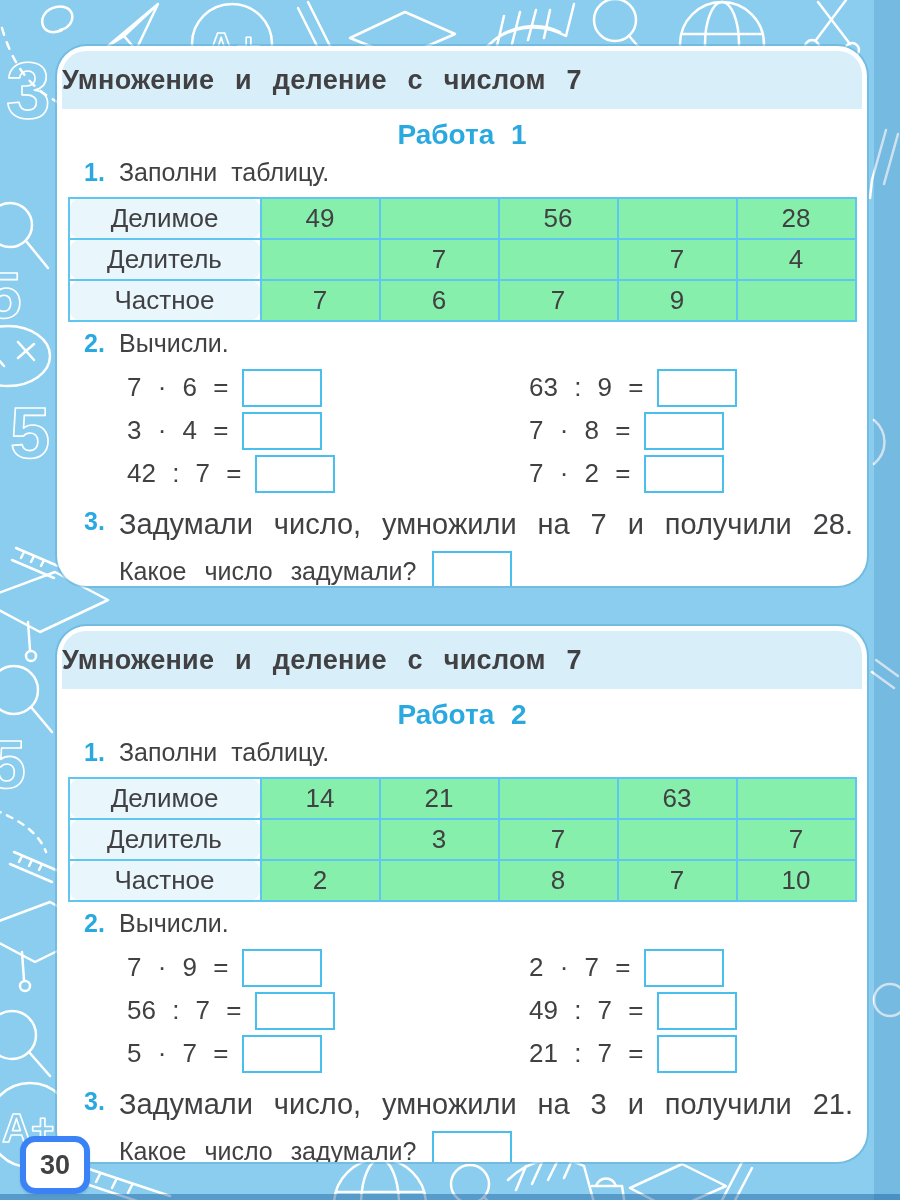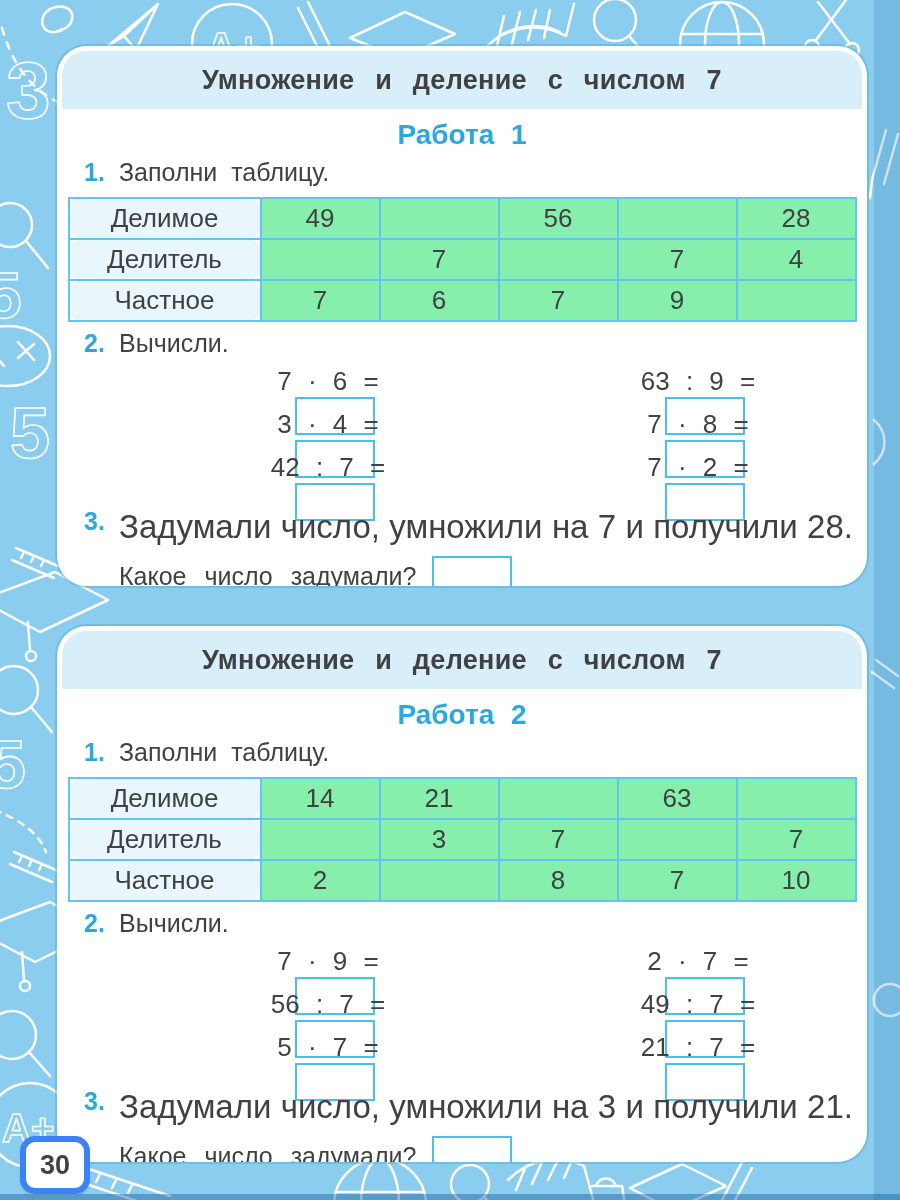--- a/index.html
+++ b/index.html
@@ -11,45 +11,45 @@
     background:rgba(25,110,175,.20);z-index:1;}
   .bottom-strip{position:absolute;left:0;bottom:0;width:900px;height:6px;
     background:rgba(25,95,160,.45);z-index:3;}
 
   .card{position:absolute;left:57px;width:810px;background:#ffffff;border-radius:30px;
     box-shadow:0 0 0 2px rgba(95,175,215,.55);z-index:2;overflow:hidden;box-sizing:border-box;
     padding-top:5px;}
   .card1{top:46px;height:540px;}
   .card2{top:626px;height:536px;}
   .card-header{height:58px;margin:0 5px;background:#d8effa;border-radius:24px 24px 0 0;
-    display:flex;align-items:center;justify-content:center;}
+    display:flex;align-items:center;}
   .card-title{margin:0;font-size:27px;font-weight:bold;color:#414043;word-spacing:13px;letter-spacing:.3px;}
   .work-title{margin-top:10px;text-align:center;font-size:28px;font-weight:bold;
     color:#2aa9e1;word-spacing:9px;}
   .task{display:flex;align-items:flex-start;margin:7px 14px 0 14px;}
   .task-num{min-width:48px;box-sizing:border-box;padding-left:13px;font-size:25px;
     font-weight:bold;color:#2aa9e1;}
   .task-label{font-size:25px;color:#414043;word-spacing:7px;}
 
   .fill-table{border-collapse:collapse;table-layout:fixed;margin:10px auto 0;}
   .fill-table td{border:2px solid #5fc6ef;height:39px;padding:0;text-align:center;
     font-size:26px;color:#414043;background:#86efac;}
   .fill-table td.lbl{width:190px;background:#e9f7fd;border-radius:13px;}
   .fill-table td.cell{width:117px;}
 
   .eq-grid{display:grid;grid-template-columns:402px 1fr;margin:8px 0 0 70px;}
-  .eq{display:flex;align-items:center;height:43px;flex-direction:column;}
+  .eq{display:flex;align-items:center;height:43px;}
   .eq-text{font-size:26px;color:#414043;word-spacing:9px;}
   .answer-box{display:inline-block;flex:none;width:76px;height:34px;background:#fff;
     border:2px solid #49bfee;margin-left:14px;}
   .box-lg{width:76px;height:38px;margin-left:16px;}
 
   .task3{margin-top:12px;}
   .task3-body{flex:1;min-width:0;}
-  .task3-line1{font-size:33px;color:#414043;line-height:1.2;
+  .task3-line1{font-size:29px;color:#414043;line-height:1.2;
     text-align:justify;text-align-last:justify;}
   .task3-line2-row{display:flex;align-items:center;margin-top:9px;}
   .task3-line2{font-size:25px;color:#414043;word-spacing:11px;}
 
   .page-badge{position:absolute;left:20px;top:1136px;width:58px;height:46px;background:#fff;
     border:6px solid #3b82f6;border-radius:15px;display:flex;align-items:center;justify-content:center;
     font-size:27px;font-weight:bold;color:#414043;z-index:6;box-shadow:0 2px 2px rgba(80,140,175,.35);}
 </style>
 </head>
 <body>

